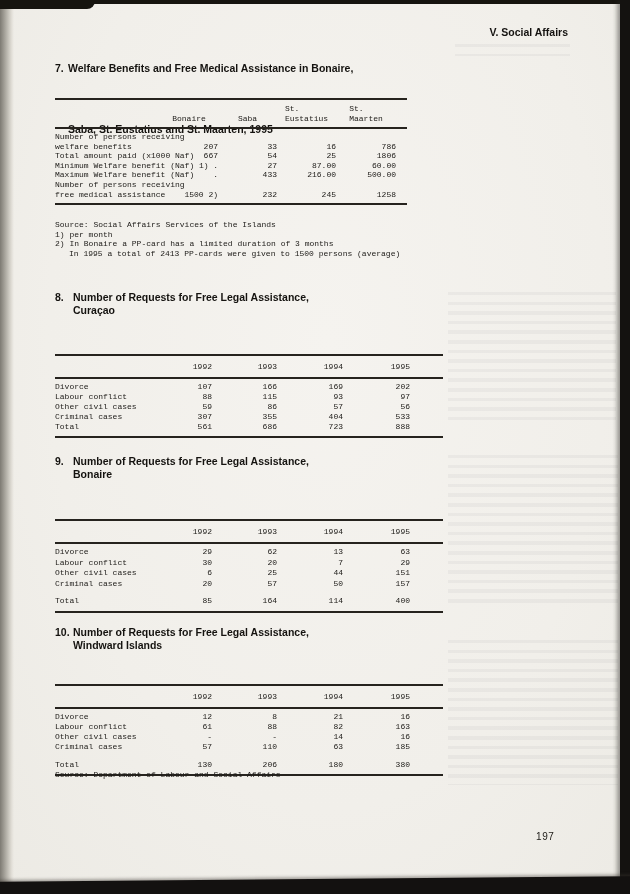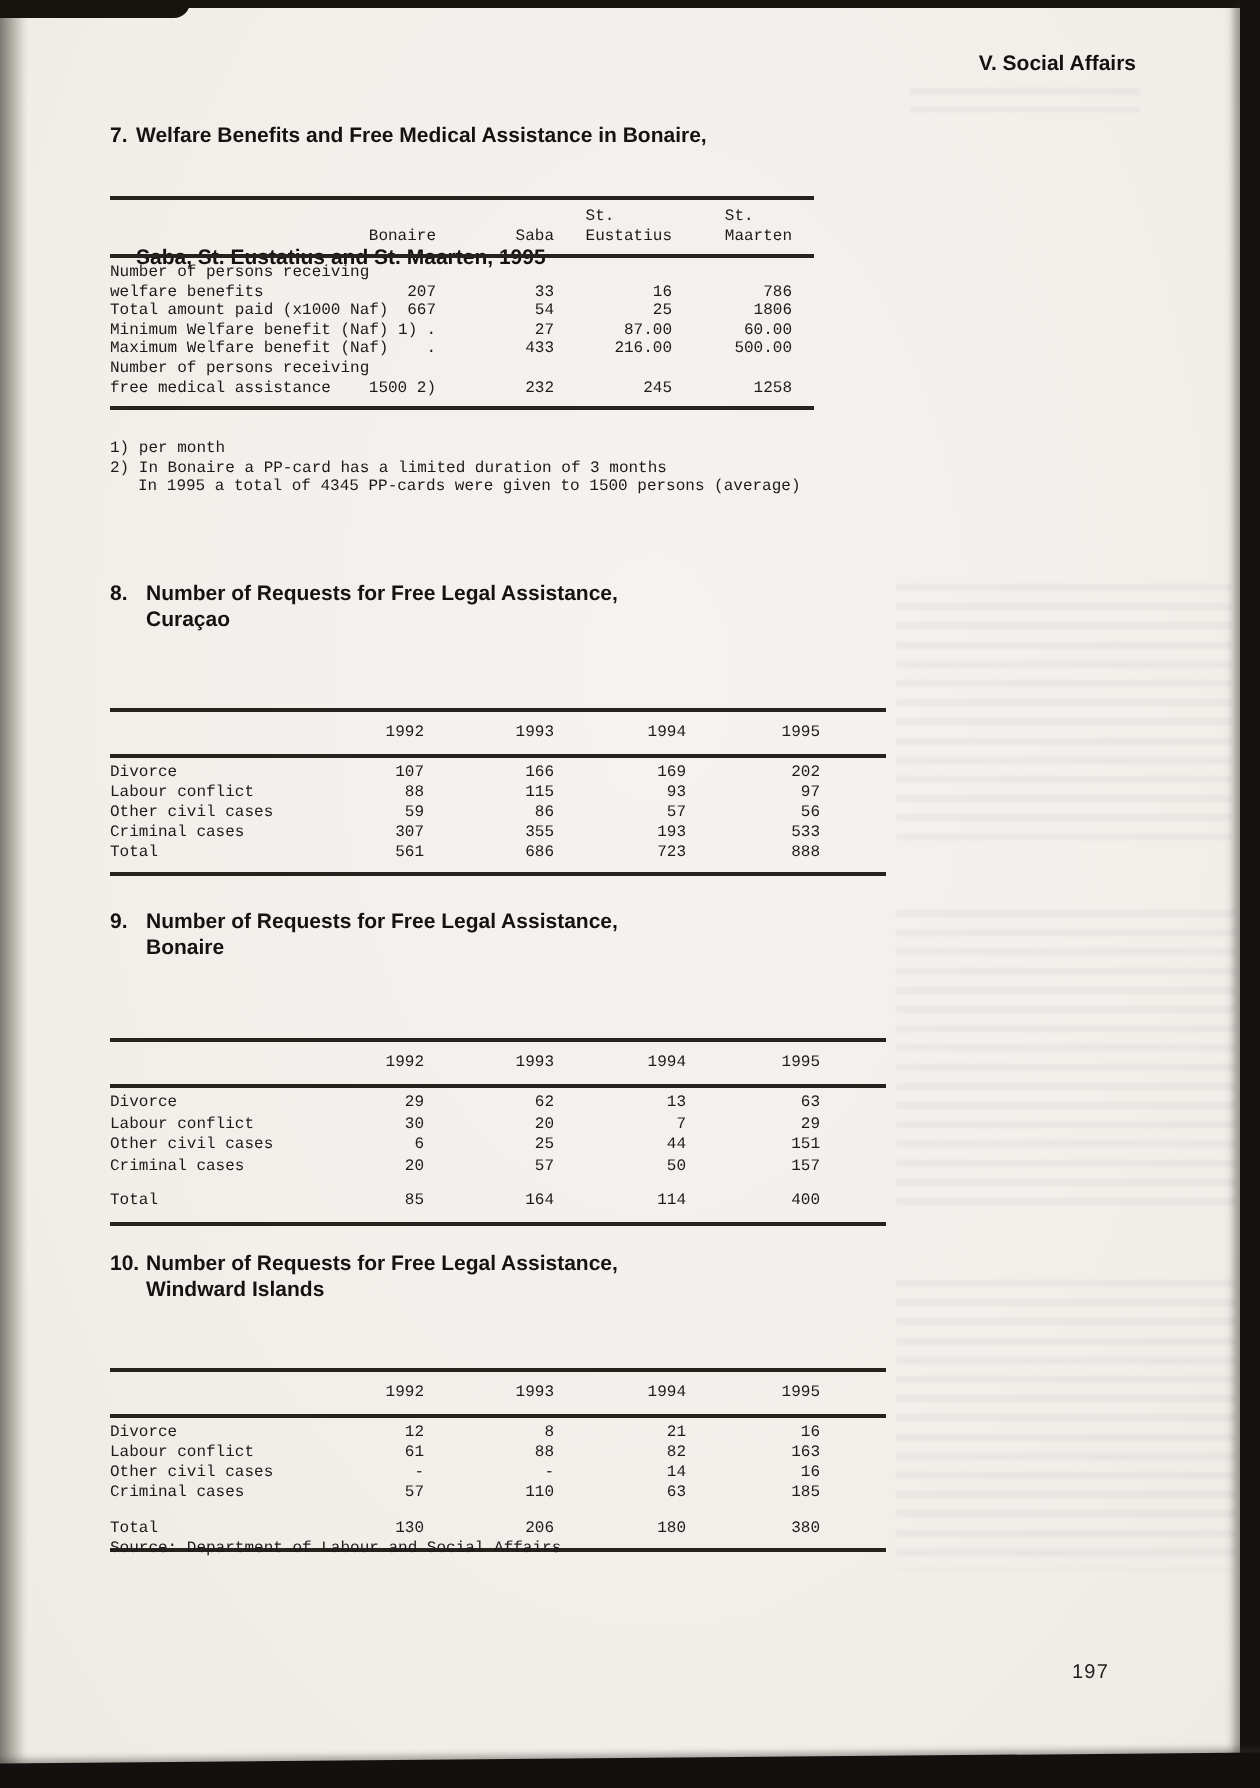--- a/index.html
+++ b/index.html
@@ -37,21 +37,21 @@
   .h8 .hline2,.h9 .hline2,.h10 .hline2{padding-left:18px;}
   
   .tbl{position:absolute;left:55px;font-size:8px;}
   .hrule{height:2px;background:#26231e;}
   .trow{display:grid;grid-template-columns:var(--cols);}
   .lc{white-space:nowrap;overflow:visible;}
   .vc{text-align:right;white-space:nowrap;}
   
   .t7{top:98px;width:352px;--cols:105px 58px 59px 59px 60px;}
   .t7head{display:grid;grid-template-columns:var(--cols);padding:4px 0 3px;}
-  .t7head .hc{display:flex;align-items:flex-end;justify-content:flex-end;}
+  .t7head .hc{display:flex;align-items:flex-end;justify-content:center;}
   .t7head .hc span{white-space:pre-line;text-align:left;line-height:10px;}
   .t7body{padding:3px 0 4px;}
   .t7body .trow{line-height:9.6px;}
   
   .lt{width:388px;margin-top:18px;--cols:100px 57px 65px 66px 67px;}
   .lthead{padding:6px 0 5px;line-height:10px;}
   .ltbody{padding:3px 0 4px;}
   #t8{top:336px;} #t8 .ltbody .trow{line-height:10px;}
   #t9{top:501px;} #t9 .ltbody .trow{line-height:10.5px;}
   #t9 .ltbody .trow:nth-child(5){margin-top:7px;}
@@ -159,23 +159,24 @@
         <span class="vc">1500 2)</span>
         <span class="vc">232</span>
         <span class="vc">245</span>
         <span class="vc">1258</span>
       </div>
     </div>
     <div class="hrule"></div>
   </div>
 
   <div class="notes">
+    <div>Source: Social Affairs Services of the Islands</div>
     <div>1) per month</div>
     <div>2) In Bonaire a PP-card has a limited duration of 3 months</div>
-    <div class="indent">In 1995 a total of 4345 PP-cards were given to 1500 persons (average)</div>
+    <div class="indent">In 1995 a total of 2413 PP-cards were given to 1500 persons (average)</div>
   </div>
 
   <div class="heading h8" id="h8">
     <div class="hline1">
       <span class="hnum">8.</span>
       <span>Number of Requests for Free Legal Assistance,</span>
     </div>
     <div class="hline2">Curaçao</div>
   </div>
 
@@ -208,21 +209,21 @@
         <span class="lc">Other civil cases</span>
         <span class="vc">59</span>
         <span class="vc">86</span>
         <span class="vc">57</span>
         <span class="vc">56</span>
       </div>
         <div class="trow">
         <span class="lc">Criminal cases</span>
         <span class="vc">307</span>
         <span class="vc">355</span>
-        <span class="vc">193</span>
+        <span class="vc">404</span>
         <span class="vc">533</span>
       </div>
         <div class="trow">
         <span class="lc">Total</span>
         <span class="vc">561</span>
         <span class="vc">686</span>
         <span class="vc">723</span>
         <span class="vc">888</span>
       </div>
     </div>

